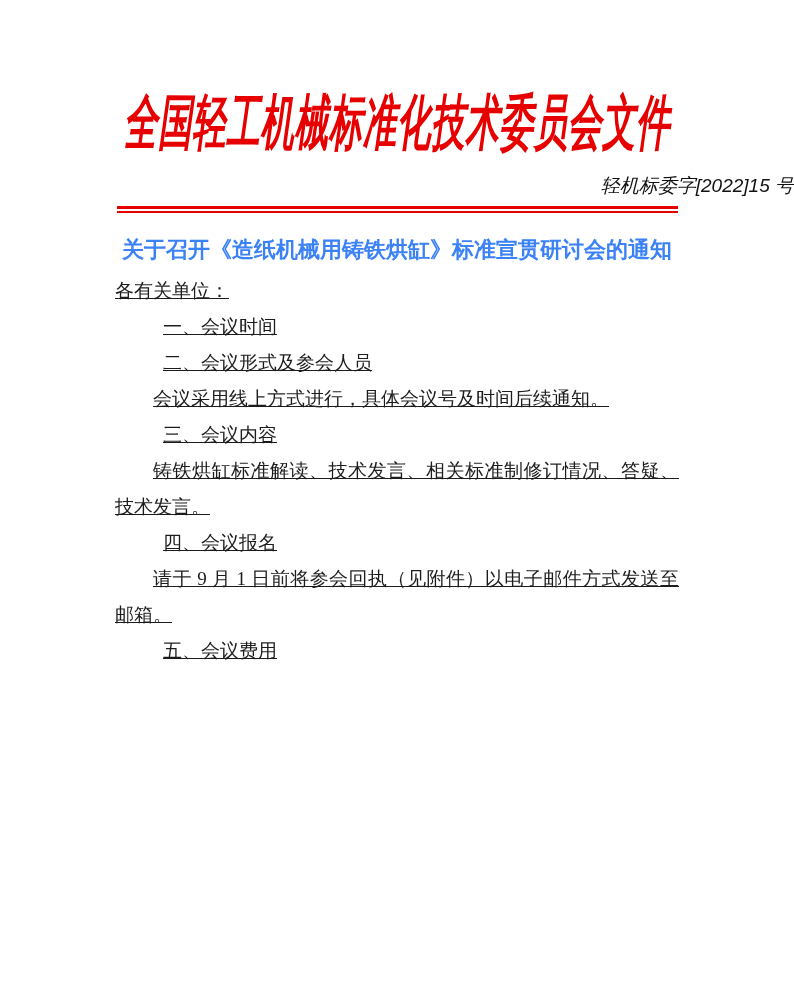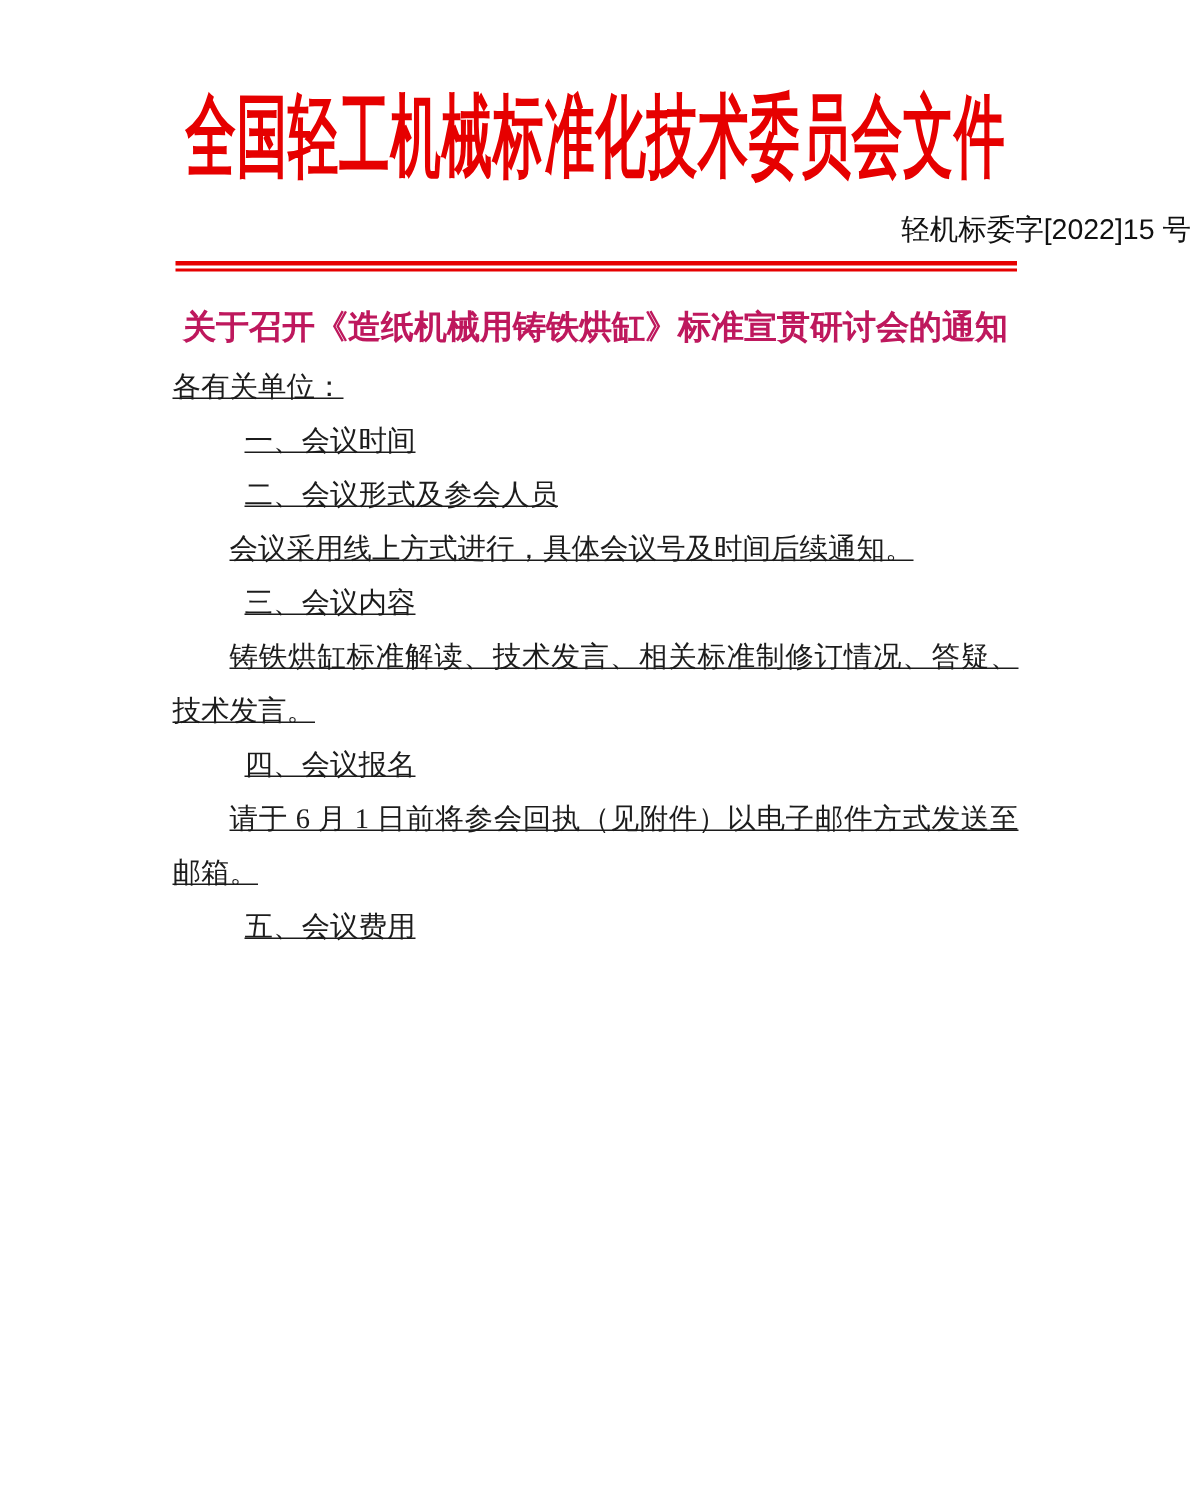--- a/index.html
+++ b/index.html
@@ -11,21 +11,22 @@
   .page {
     position: relative;
     width: 794px;
     height: 997px;
     margin: 0 auto;
     background: #ffffff;
     overflow: hidden;
   }
   
   .letterhead {
-    padding-top: 54px;
+    padding-top: 86px;
+    font-style: italic;
   }
   .red-title {
     display: flex;
     justify-content: center;
     line-height: 74px;
     white-space: nowrap;
   }
   .red-title .squeeze {
     display: inline-block;
     font-size: 60px;
@@ -54,21 +55,21 @@
   .notice {
     width: 564px;
     margin: 0 auto;
     padding-top: 22px;
   }
   .notice-heading {
     font-size: 22px;
     font-weight: bold;
     line-height: 30px;
     text-align: center;
-    color: #be185d;
+    color: #3b82f6;
     letter-spacing: 0px;
     white-space: nowrap;
   }
   .body-text {
     margin-top: 8px;
     font-size: 19px;
     line-height: 36px;
   }
   .body-text p {
     text-align: justify;
@@ -104,20 +105,20 @@
 
       <p class="section-title">一、会议时间</p>
 
       <p class="section-title">二、会议形式及参会人员</p>
       <p class="para-indent">会议采用线上方式进行，具体会议号及时间后续通知。</p>
 
       <p class="section-title">三、会议内容</p>
       <p class="para-indent">铸铁烘缸标准解读、技术发言、相关标准制修订情况、答疑、技术发言。</p>
 
       <p class="section-title">四、会议报名</p>
-      <p class="para-indent">请于 6 月 1 日前将参会回执（见附件）以电子邮件方式发送至邮箱。</p>
+      <p class="para-indent">请于 9 月 1 日前将参会回执（见附件）以电子邮件方式发送至邮箱。</p>
 
       <p class="section-title">五、会议费用</p>
 
     </div>
   </main>
 
 </div>
 
 </body></html>

